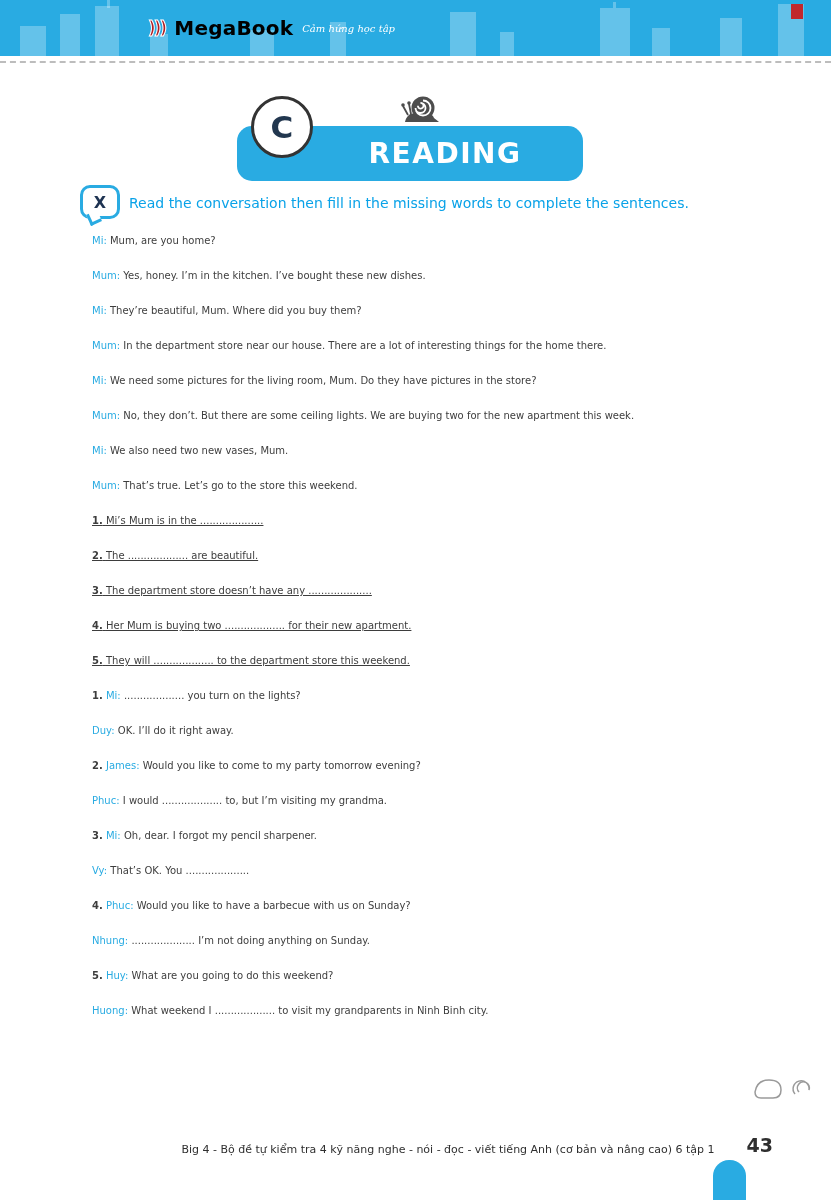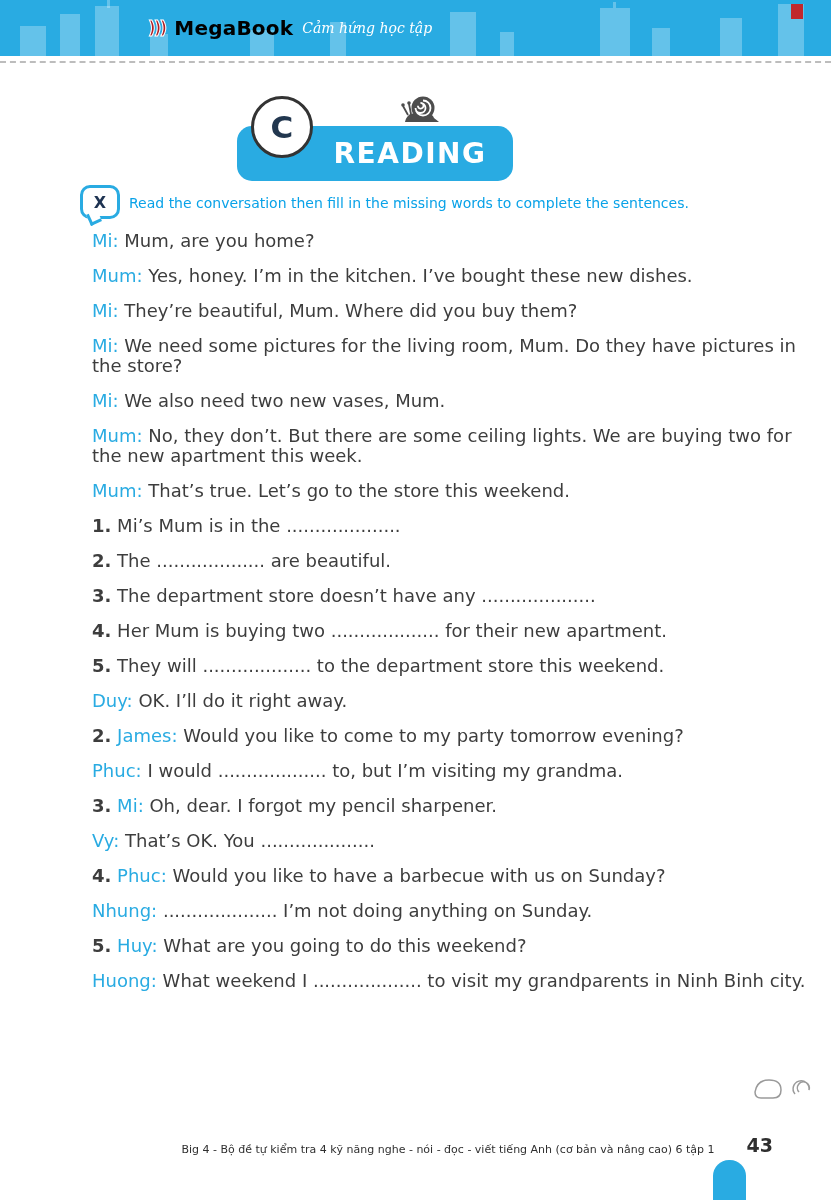--- a/index.html
+++ b/index.html
@@ -9,27 +9,27 @@
     background:#ffffff; color:#3d3d3d;
     font-family:"DejaVu Sans","Liberation Sans",sans-serif;
   }
 
   
   .topbar { position:absolute; top:0; left:0; width:831px; height:56px; background:#29abe2; }
   .skyline { position:absolute; bottom:0; left:0; }
   .topbar-inner { position:relative; height:100%; display:flex; align-items:center; padding-left:148px; gap:9px; }
   .logo-arcs { color:#b01f24; font-weight:bold; font-size:17px; letter-spacing:-2px; -webkit-text-stroke:1px #fff; }
   .logo-text { color:#000000; font-weight:bold; font-size:20px; letter-spacing:.2px; }
-  .tagline { color:#ffffff; font-style:italic; font-size:14px; font-family:"DejaVu Serif","Liberation Serif",serif; }
+  .tagline { color:#ffffff; font-style:italic; font-size:10px; font-family:"DejaVu Serif","Liberation Serif",serif; }
   .red-mark { position:absolute; top:4px; right:28px; width:12px; height:15px; background:#c1272d; }
   .dashline { position:absolute; top:61px; left:0; width:831px; border-top:2px dashed #bdbdbd; }
 
   
   .section-header { position:absolute; top:88px; left:0; width:831px; height:100px; }
-  .banner { position:absolute; left:237px; top:38px; width:276px; height:55px;
+  .banner { position:absolute; left:237px; top:38px; width:346px; height:55px;
             background:#29abe2; border-radius:15px;
             display:flex; align-items:center; justify-content:center; padding-left:70px; }
   .banner-title { color:#fff; font-weight:bold; font-size:28px; letter-spacing:1.5px; }
   .circle-c { position:absolute; left:251px; top:8px; width:62px; height:62px; background:#fff;
               border:3px solid #333; border-radius:50%;
               display:flex; align-items:center; justify-content:center;
               font-size:31px; font-weight:bold; color:#22374f; }
   .snail { position:absolute; left:398px; top:5px; }
 
   
@@ -39,25 +39,25 @@
   .ex-head.second { margin-top:8px; }
   .badge { position:relative; flex:0 0 auto; width:40px; height:34px; background:#fff;
            border:3px solid #29abe2; border-radius:10px;
            display:flex; align-items:center; justify-content:center;
            font-weight:bold; font-size:16px; color:#1e3352; }
   .badge::after { content:""; position:absolute; left:5px; bottom:-8px; width:9px; height:9px;
            background:#fff; border-right:3px solid #29abe2; border-bottom:3px solid #29abe2;
            transform:rotate(65deg); }
   .ex-title { color:#09a2e8; font-weight:normal; font-size:14px; padding-top:10px; }
 
-  .line { margin:0 0 15px 0; font-size:18px; line-height:20px; }
+  .line { margin:0 0 15px 0; font-size:10px; line-height:20px; }
   .line .speaker { color:#29abe2; }
   .line .num { font-weight:bold; color:#3d3d3d; }
   .line .num:empty { display:none; }
-  .questions { margin-top:4px; }
+  .questions { margin-top:4px;text-decoration:underline; }
 
   
   .footer { position:absolute; right:58px; bottom:44px; display:flex; align-items:flex-end; gap:32px; }
   .footer-text { font-size:11px; color:#2f2f2f; }
   .page-num { font-size:19px; font-weight:bold; color:#2f2f2f; }
   .corner-tab { position:absolute; right:85px; bottom:0; width:33px; height:40px;
                 background:#29abe2; border-radius:16px 16px 0 0; }
   .doodle { position:absolute; right:16px; top:1062px; }
 </style>
 </head>
@@ -114,36 +114,38 @@
     <div class="badge">
       <span>X</span>
     </div>
     <div class="ex-title">Read the conversation then fill in the missing words to complete the sentences.</div>
   </div>
 
   <div class="dialogue">
     <p class="line"><span class="speaker">Mi:</span> <span>Mum, are you home?</span></p>
     <p class="line"><span class="speaker">Mum:</span> <span>Yes, honey. I’m in the kitchen. I’ve bought these new dishes.</span></p>
     <p class="line"><span class="speaker">Mi:</span> <span>They’re beautiful, Mum. Where did you buy them?</span></p>
+    <p class="line"><span class="speaker">Mum:</span> <span>In the department store near our house. There are a lot of interesting things for the home there.</span></p>
     <p class="line"><span class="speaker">Mi:</span> <span>We need some pictures for the living room, Mum. Do they have pictures in the store?</span></p>
+    <p class="line"><span class="speaker">Mum:</span> <span>No, they don’t. But there are some ceiling lights. We are buying two for the new apartment this week.</span></p>
     <p class="line"><span class="speaker">Mi:</span> <span>We also need two new vases, Mum.</span></p>
-    <p class="line"><span class="speaker">Mum:</span> <span>No, they don’t. But there are some ceiling lights. We are buying two for the new apartment this week.</span></p>
     <p class="line"><span class="speaker">Mum:</span> <span>That’s true. Let’s go to the store this weekend.</span></p>
   </div>
 
   <div class="questions">
     <p class="line"><span class="num">1.</span> <span>Mi’s Mum is in the ....................</span></p>
     <p class="line"><span class="num">2.</span> <span>The ................... are beautiful.</span></p>
     <p class="line"><span class="num">3.</span> <span>The department store doesn’t have any ....................</span></p>
     <p class="line"><span class="num">4.</span> <span>Her Mum is buying two ................... for their new apartment.</span></p>
     <p class="line"><span class="num">5.</span> <span>They will ................... to the department store this weekend.</span></p>
   </div>
 
 
   <div class="xi-lines">
+    <p class="line"><span class="num">1.</span> <span class="speaker">Mi:</span> <span>................... you turn on the lights?</span></p>
     <p class="line"> <span class="speaker">Duy:</span> <span>OK. I’ll do it right away.</span></p>
     <p class="line"><span class="num">2.</span> <span class="speaker">James:</span> <span>Would you like to come to my party tomorrow evening?</span></p>
     <p class="line"> <span class="speaker">Phuc:</span> <span>I would ................... to, but I’m visiting my grandma.</span></p>
     <p class="line"><span class="num">3.</span> <span class="speaker">Mi:</span> <span>Oh, dear. I forgot my pencil sharpener.</span></p>
     <p class="line"> <span class="speaker">Vy:</span> <span>That’s OK. You ....................</span></p>
     <p class="line"><span class="num">4.</span> <span class="speaker">Phuc:</span> <span>Would you like to have a barbecue with us on Sunday?</span></p>
     <p class="line"> <span class="speaker">Nhung:</span> <span>.................... I’m not doing anything on Sunday.</span></p>
     <p class="line"><span class="num">5.</span> <span class="speaker">Huy:</span> <span>What are you going to do this weekend?</span></p>
     <p class="line"> <span class="speaker">Huong:</span> <span>What weekend I ................... to visit my grandparents in Ninh Binh city.</span></p>
   </div>

